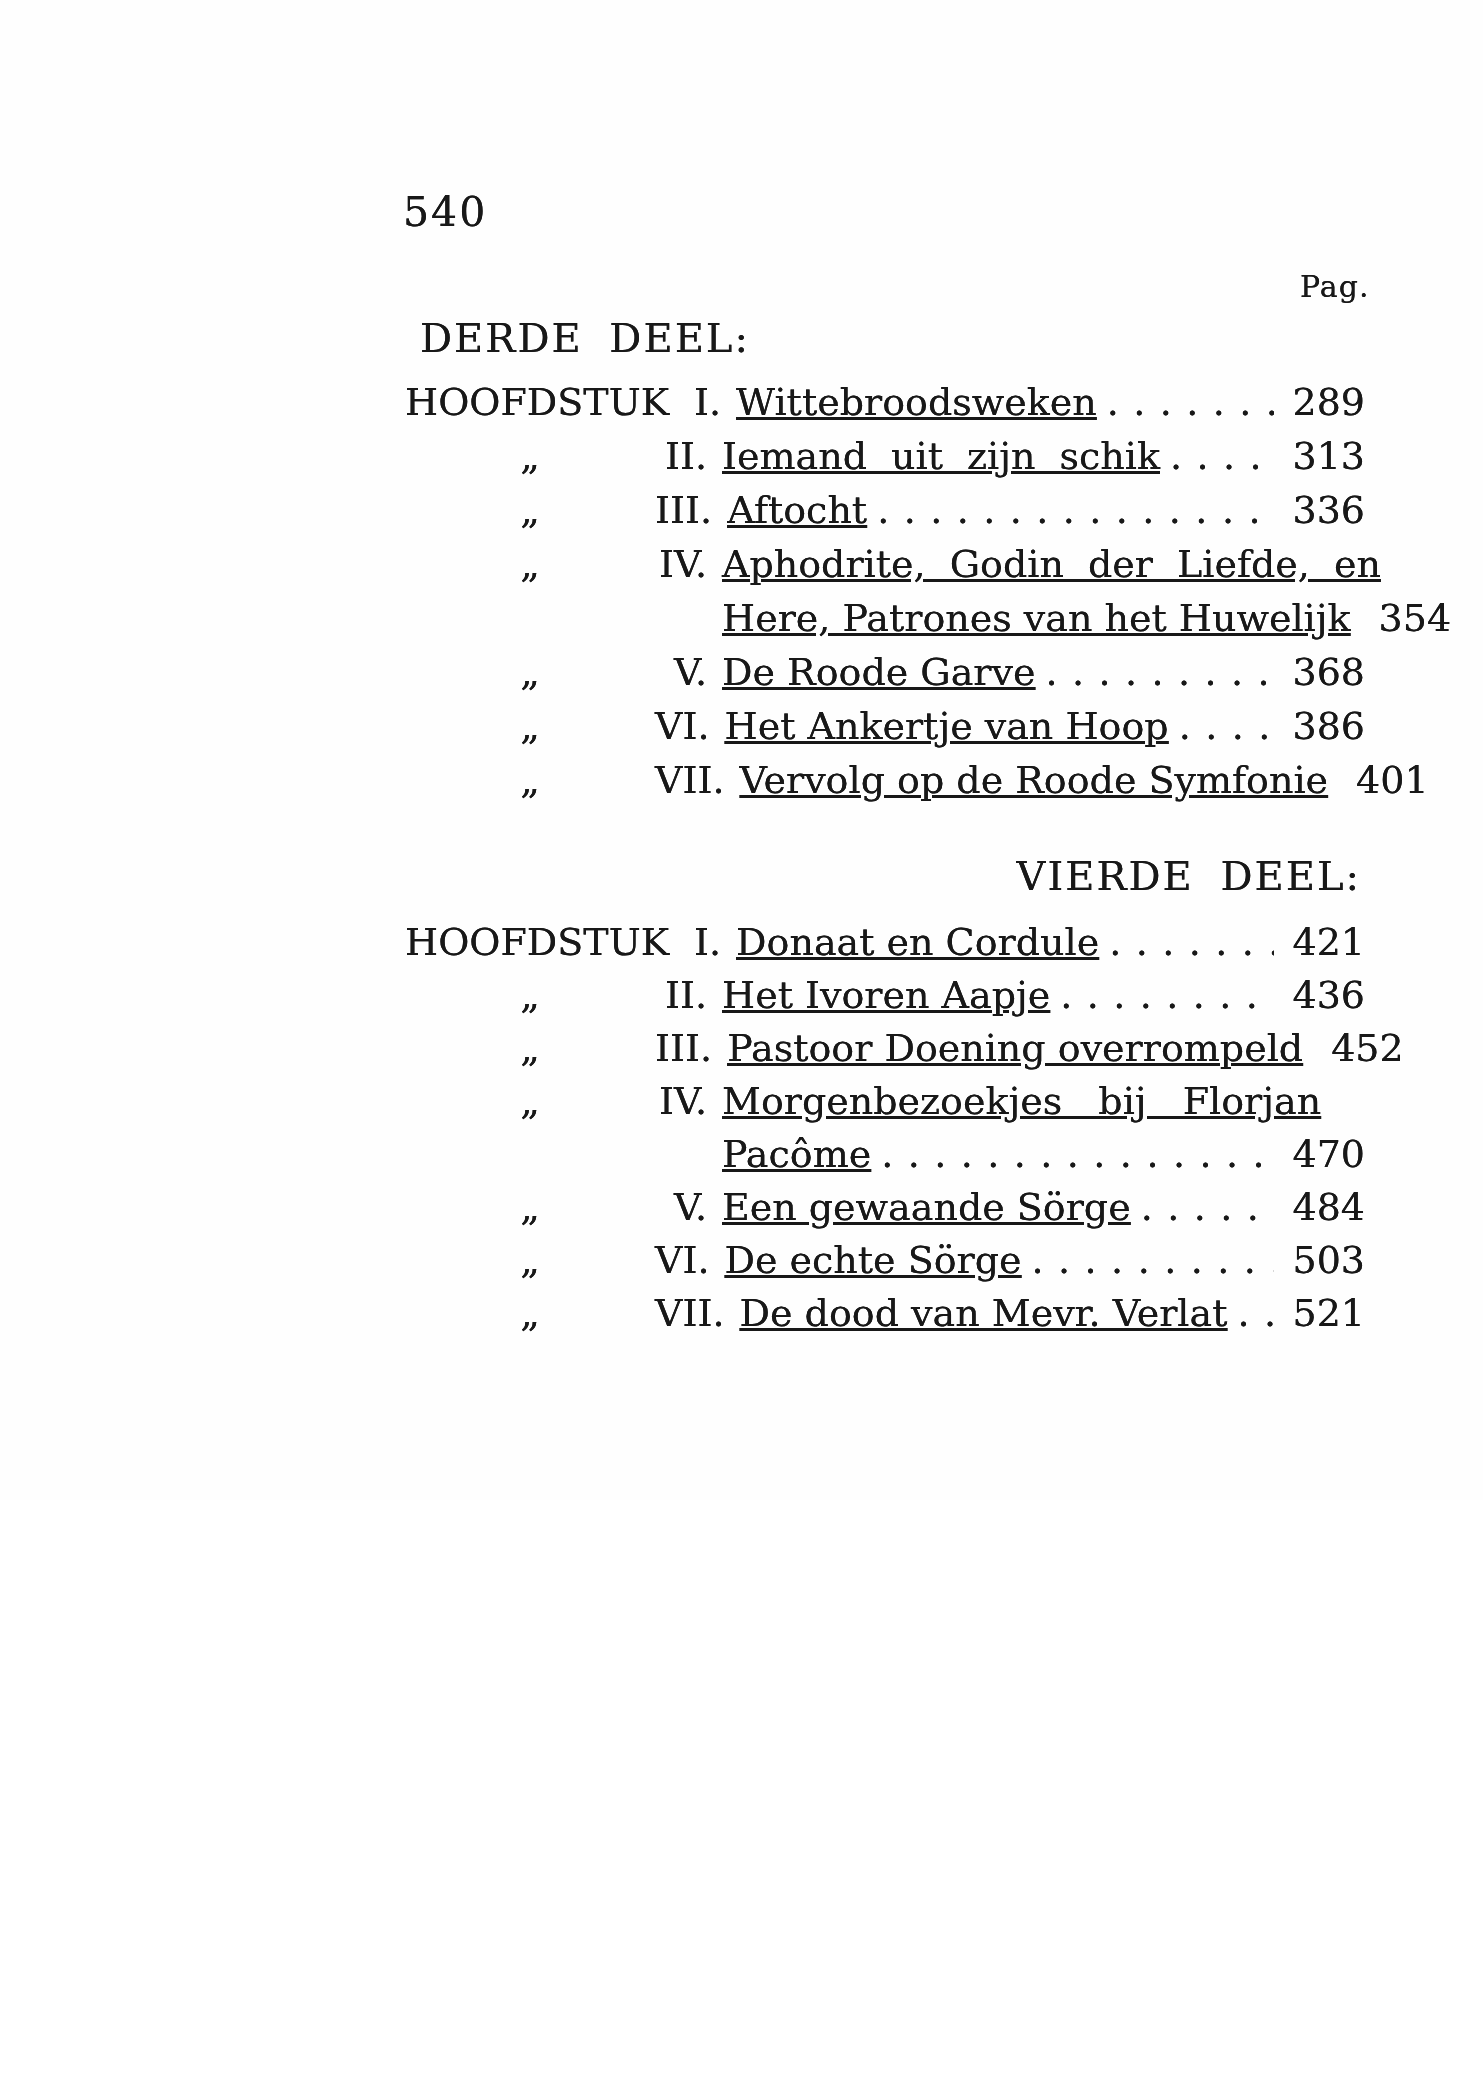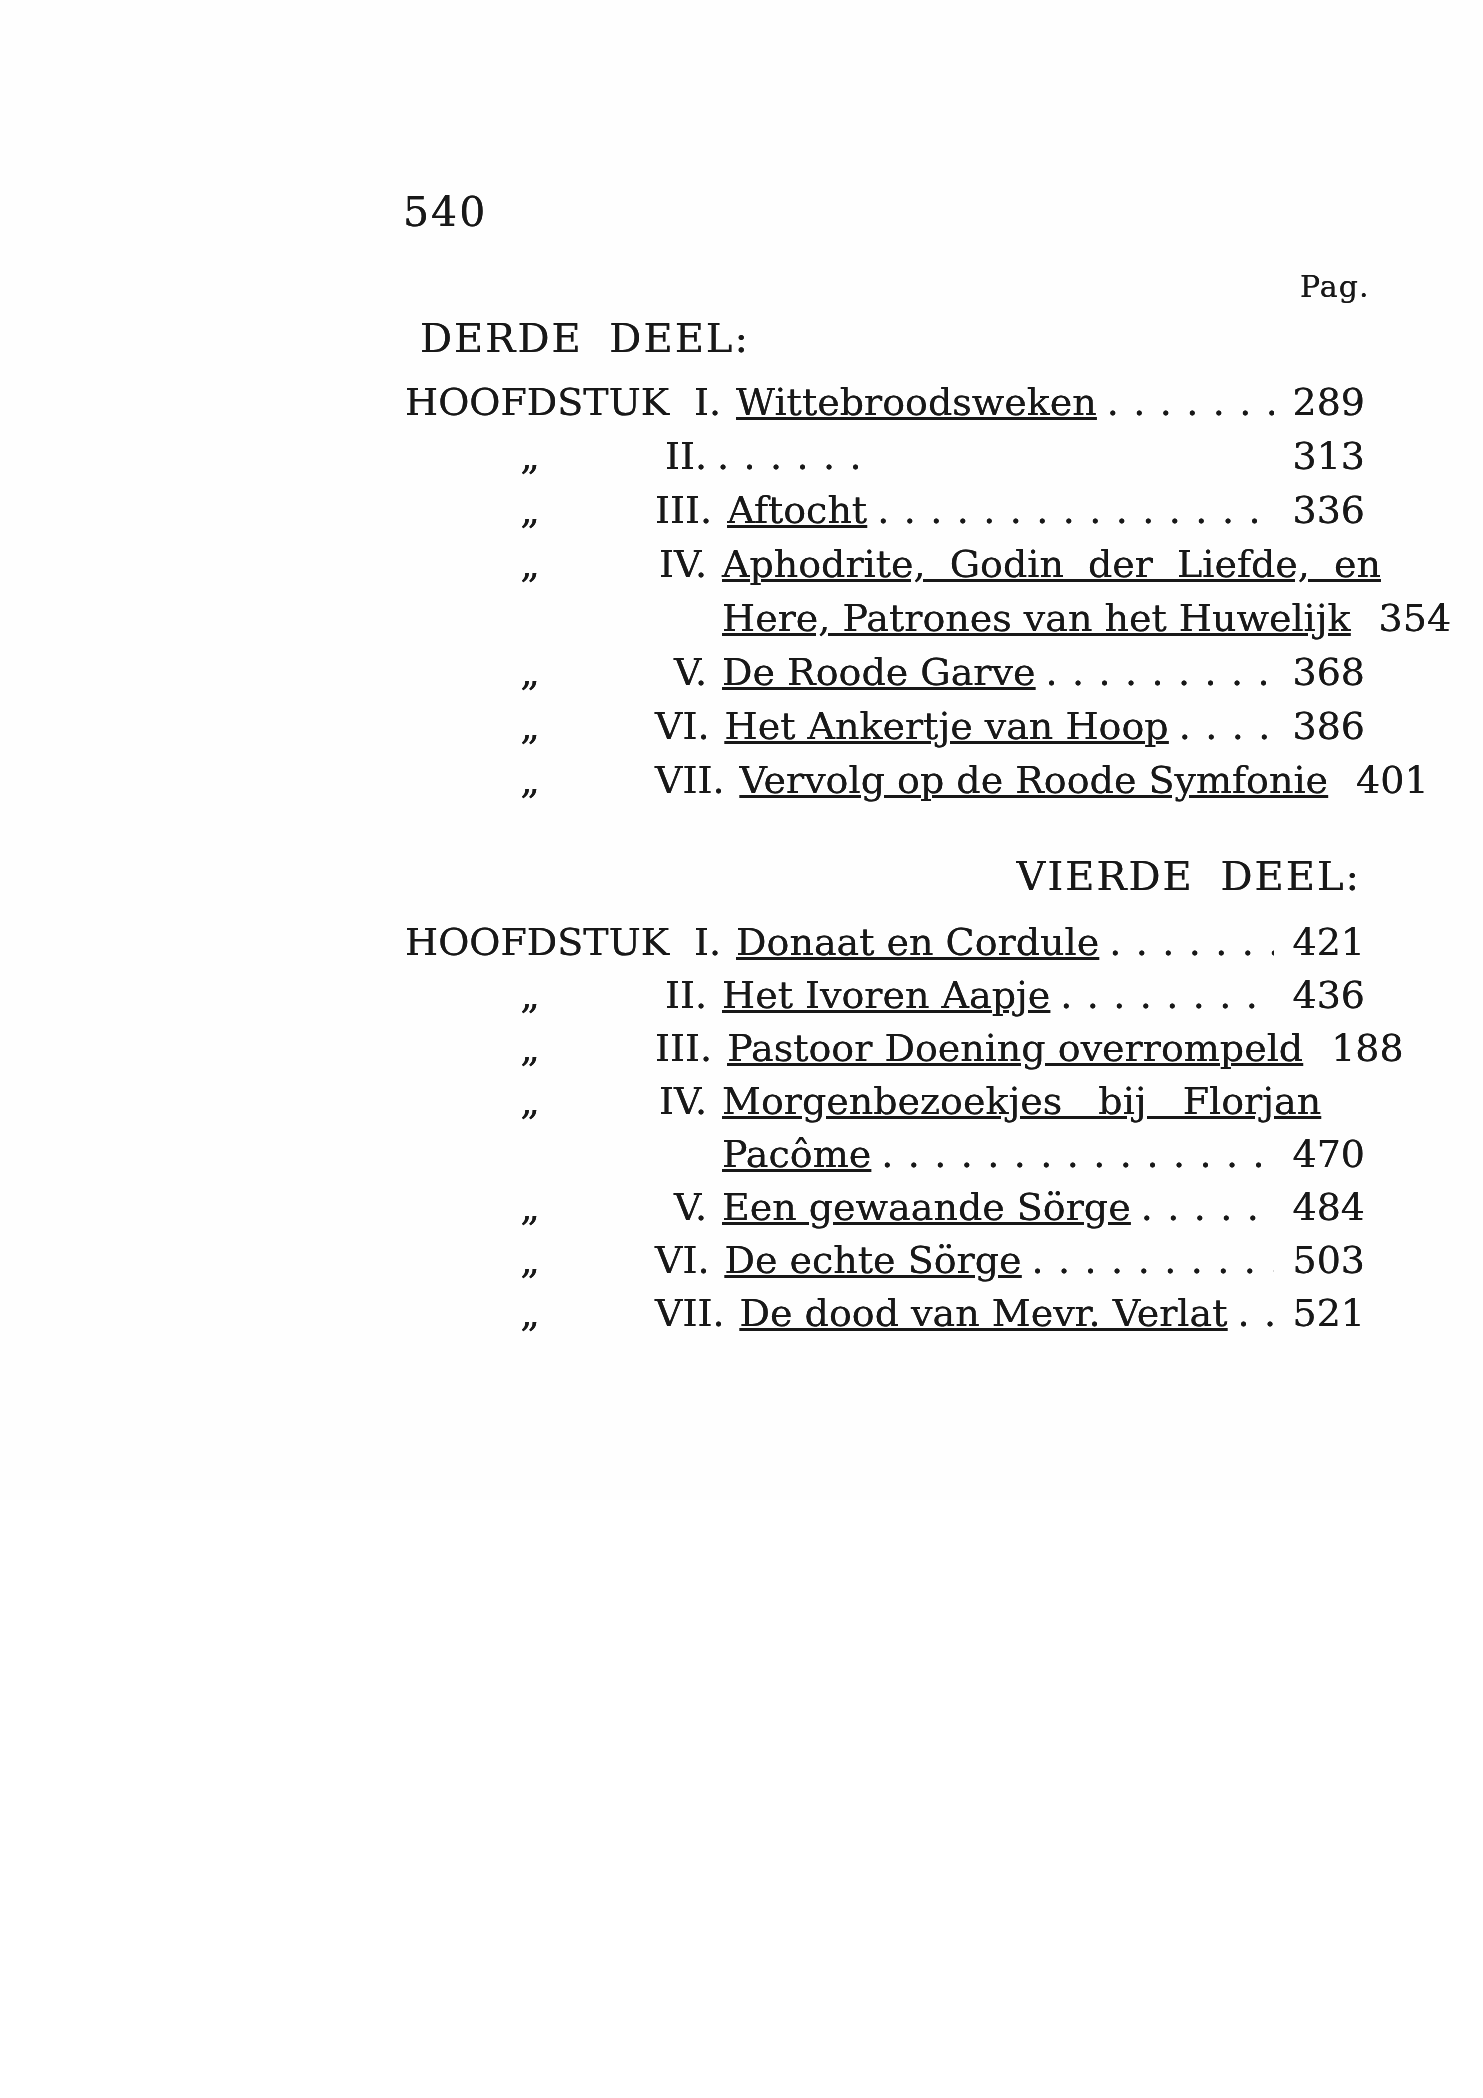--- a/index.html
+++ b/index.html
@@ -106,20 +106,21 @@
         <span class="lab">HOOFDSTUK</span>
         <span class="num">I.</span>
         <span class="tit">Wittebroodsweken</span>
         <span class="dots">..........</span>
         <span class="pg">289</span>
       </div>
 
       <div class="row">
         <span class="lab">„</span>
         <span class="num">II.</span>
+        <span class="tit sp1">Iemand uit zijn schik</span>
         <span class="dots">......</span>
         <span class="pg">313</span>
       </div>
 
       <div class="row">
         <span class="lab">„</span>
         <span class="num">III.</span>
         <span class="tit">Aftocht</span>
         <span class="dots">..................</span>
         <span class="pg">336</span>
@@ -186,21 +187,21 @@
         <span class="tit">Het Ivoren Aapje</span>
         <span class="dots">..........</span>
         <span class="pg">436</span>
       </div>
 
       <div class="row">
         <span class="lab">„</span>
         <span class="num">III.</span>
         <span class="tit">Pastoor Doening overrompeld</span>
         <span class="dots">..</span>
-        <span class="pg">188</span>
+        <span class="pg">452</span>
       </div>
 
       <div class="row">
         <span class="lab">„</span>
         <span class="num">IV.</span>
         <span class="tit sp2">Morgenbezoekjes bij Florjan</span>
         <span class="dots"></span>
         <span class="pg"></span>
       </div>
 

